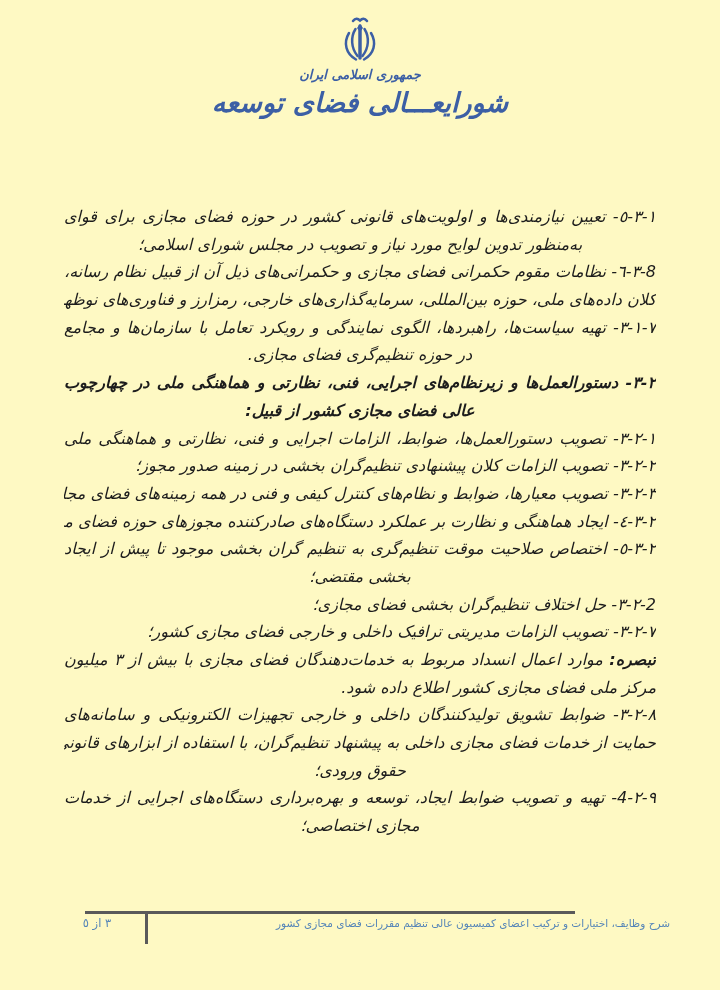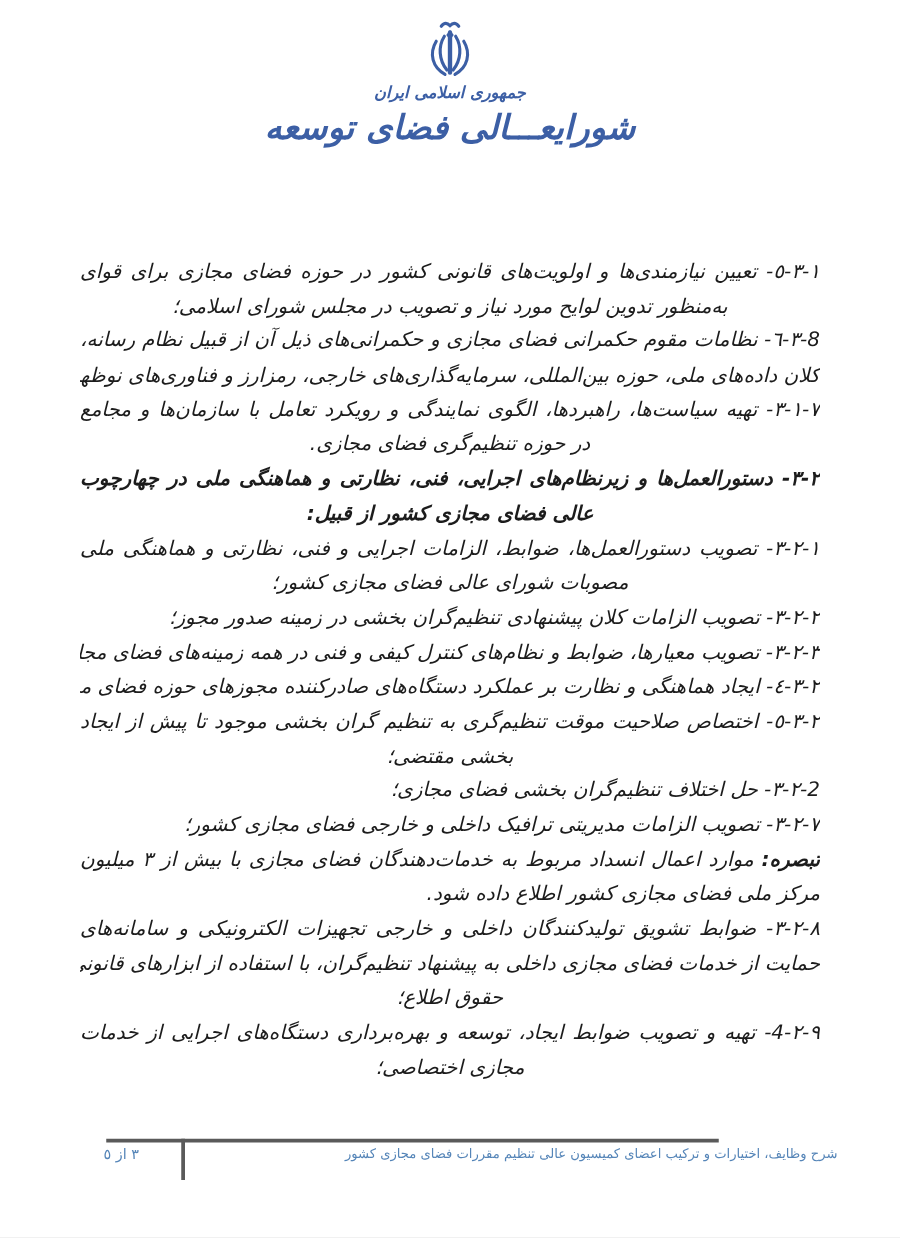--- a/index.html
+++ b/index.html
@@ -1,20 +1,20 @@
 <!DOCTYPE html>
 <html lang="fa" dir="rtl"><head>
 <meta charset="utf-8">
 <style>
   html,body{margin:0;padding:0;background:#e8e8e8;}
   .page{
     position:relative;
     width:720px;height:990px;
     margin:0 auto;
-    background:#ffffff;
+    background:#fef9c3;
     font-family:"DejaVu Sans", sans-serif;
     direction:rtl;
     overflow:hidden;
   }
   
   .header{
     position:absolute;top:14px;left:0;right:0;
     text-align:center;
   }
   .emblem{display:block;margin:0 auto;}
@@ -89,33 +89,32 @@
   <div class="doc-body">
       <div class="line j" style="color: rgb(28, 28, 28);">۳-۱-٥- تعیین نیازمندی‌ها و اولویت‌های قانونی کشور در حوزه فضای مجازی برای قوای مجریه و قضاییه</div>
       <div class="line c" style="color: rgb(28, 28, 28);">به‌منظور تدوین لوایح مورد نیاز و تصویب در مجلس شورای اسلامی؛</div>
       <div class="line j" style="color: rgb(28, 28, 28);">۳-8-٦- نظامات مقوم حکمرانی فضای مجازی و حکمرانی‌های ذیل آن از قبیل نظام رسانه، نظام هویت،</div>
       <div class="line c" style="color: rgb(28, 28, 28);">کلان داده‌های ملی، حوزه بین‌المللی، سرمایه‌گذاری‌های خارجی، رمزارز و فناوری‌های نوظهور</div>
       <div class="line j" style="color: rgb(28, 28, 28);">۳-۱-۷- تهیه سیاست‌ها، راهبردها، الگوی نمایندگی و رویکرد تعامل با سازمان‌ها و مجامع بین‌المللی مرتبط</div>
       <div class="line c" style="color: rgb(28, 28, 28);">در حوزه تنظیم‌گری فضای مجازی.</div>
       <div class="line j bold" style="color: rgb(28, 28, 28);">۳-۲- دستورالعمل‌ها و زیرنظام‌های اجرایی، فنی، نظارتی و هماهنگی ملی در چهارچوب مصوبات شورای</div>
       <div class="line c bold" style="color: rgb(28, 28, 28);">عالی فضای مجازی کشور از قبیل:</div>
       <div class="line j" style="color: rgb(28, 28, 28);">۳-۲-۱- تصویب دستورالعمل‌ها، ضوابط، الزامات اجرایی و فنی، نظارتی و هماهنگی ملی برای تحقق</div>
-      <div class="line c" style="color: rgb(28, 28, 28);">مصوبات شورای عالی فضای مجازی کشور؛</div>
       <div class="line r" style="color: rgb(28, 28, 28);">۳-۲-۲- تصویب الزامات کلان پیشنهادی تنظیم‌گران بخشی در زمینه صدور مجوز؛</div>
       <div class="line r" style="color: rgb(28, 28, 28);">۳-۲-۳- تصویب معیارها، ضوابط و نظام‌های کنترل کیفی و فنی در همه زمینه‌های فضای مجازی؛</div>
       <div class="line r" style="color: rgb(28, 28, 28);">۳-۲-٤- ایجاد هماهنگی و نظارت بر عملکرد دستگاه‌های صادرکننده مجوزهای حوزه فضای مجازی؛</div>
       <div class="line j" style="color: rgb(28, 28, 28);">۳-۲-٥- اختصاص صلاحیت موقت تنظیم‌گری به تنظیم گران بخشی موجود تا پیش از ایجاد تنظیم‌گر</div>
       <div class="line c" style="color: rgb(28, 28, 28);">بخشی مقتضی؛</div>
       <div class="line r" style="color: rgb(28, 28, 28);">۳-۲-2- حل اختلاف تنظیم‌گران بخشی فضای مجازی؛</div>
       <div class="line r" style="color: rgb(28, 28, 28);">۳-۲-۷- تصویب الزامات مدیریتی ترافیک داخلی و خارجی فضای مجازی کشور؛</div>
       <div class="line j" style="color: rgb(28, 28, 28);"><b>تبصره:</b> موارد اعمال انسداد مربوط به خدمات‌دهندگان فضای مجازی با بیش از ۳ میلیون کاربر، پیش از اقدام، به</div>
       <div class="line r" style="color: rgb(28, 28, 28);">مرکز ملی فضای مجازی کشور اطلاع داده شود.</div>
       <div class="line j" style="color: rgb(28, 28, 28);">۳-۲-۸- ضوابط تشویق تولیدکنندگان داخلی و خارجی تجهیزات الکترونیکی و سامانه‌های هوشمند به</div>
       <div class="line c" style="color: rgb(28, 28, 28);">حمایت از خدمات فضای مجازی داخلی به پیشنهاد تنظیم‌گران، با استفاده از ابزارهای قانونی نظیر</div>
-      <div class="line c" style="color: rgb(28, 28, 28);">حقوق اطلاع؛</div>
+      <div class="line c" style="color: rgb(28, 28, 28);">حقوق ورودی؛</div>
       <div class="line j" style="color: rgb(28, 28, 28);">4-۲-۹- تهیه و تصویب ضوابط ایجاد، توسعه و بهره‌برداری دستگاه‌های اجرایی از خدمات شبکه و فضای</div>
       <div class="line c" style="color: rgb(28, 28, 28);">مجازی اختصاصی؛</div>
     </div>
 
   <div class="footer-rule" style="background:#5a5a5a;"></div>
   <div class="footer-vbar" style="background:#5a5a5a;"></div>
   <div class="footer-title" style="color:#5585b8;">شرح وظایف، اختیارات و ترکیب اعضای کمیسیون عالی تنظیم مقررات فضای مجازی کشور</div>
   <div class="footer-page" style="color:#5585b8;">۳ از ٥</div>
 
 </div>

